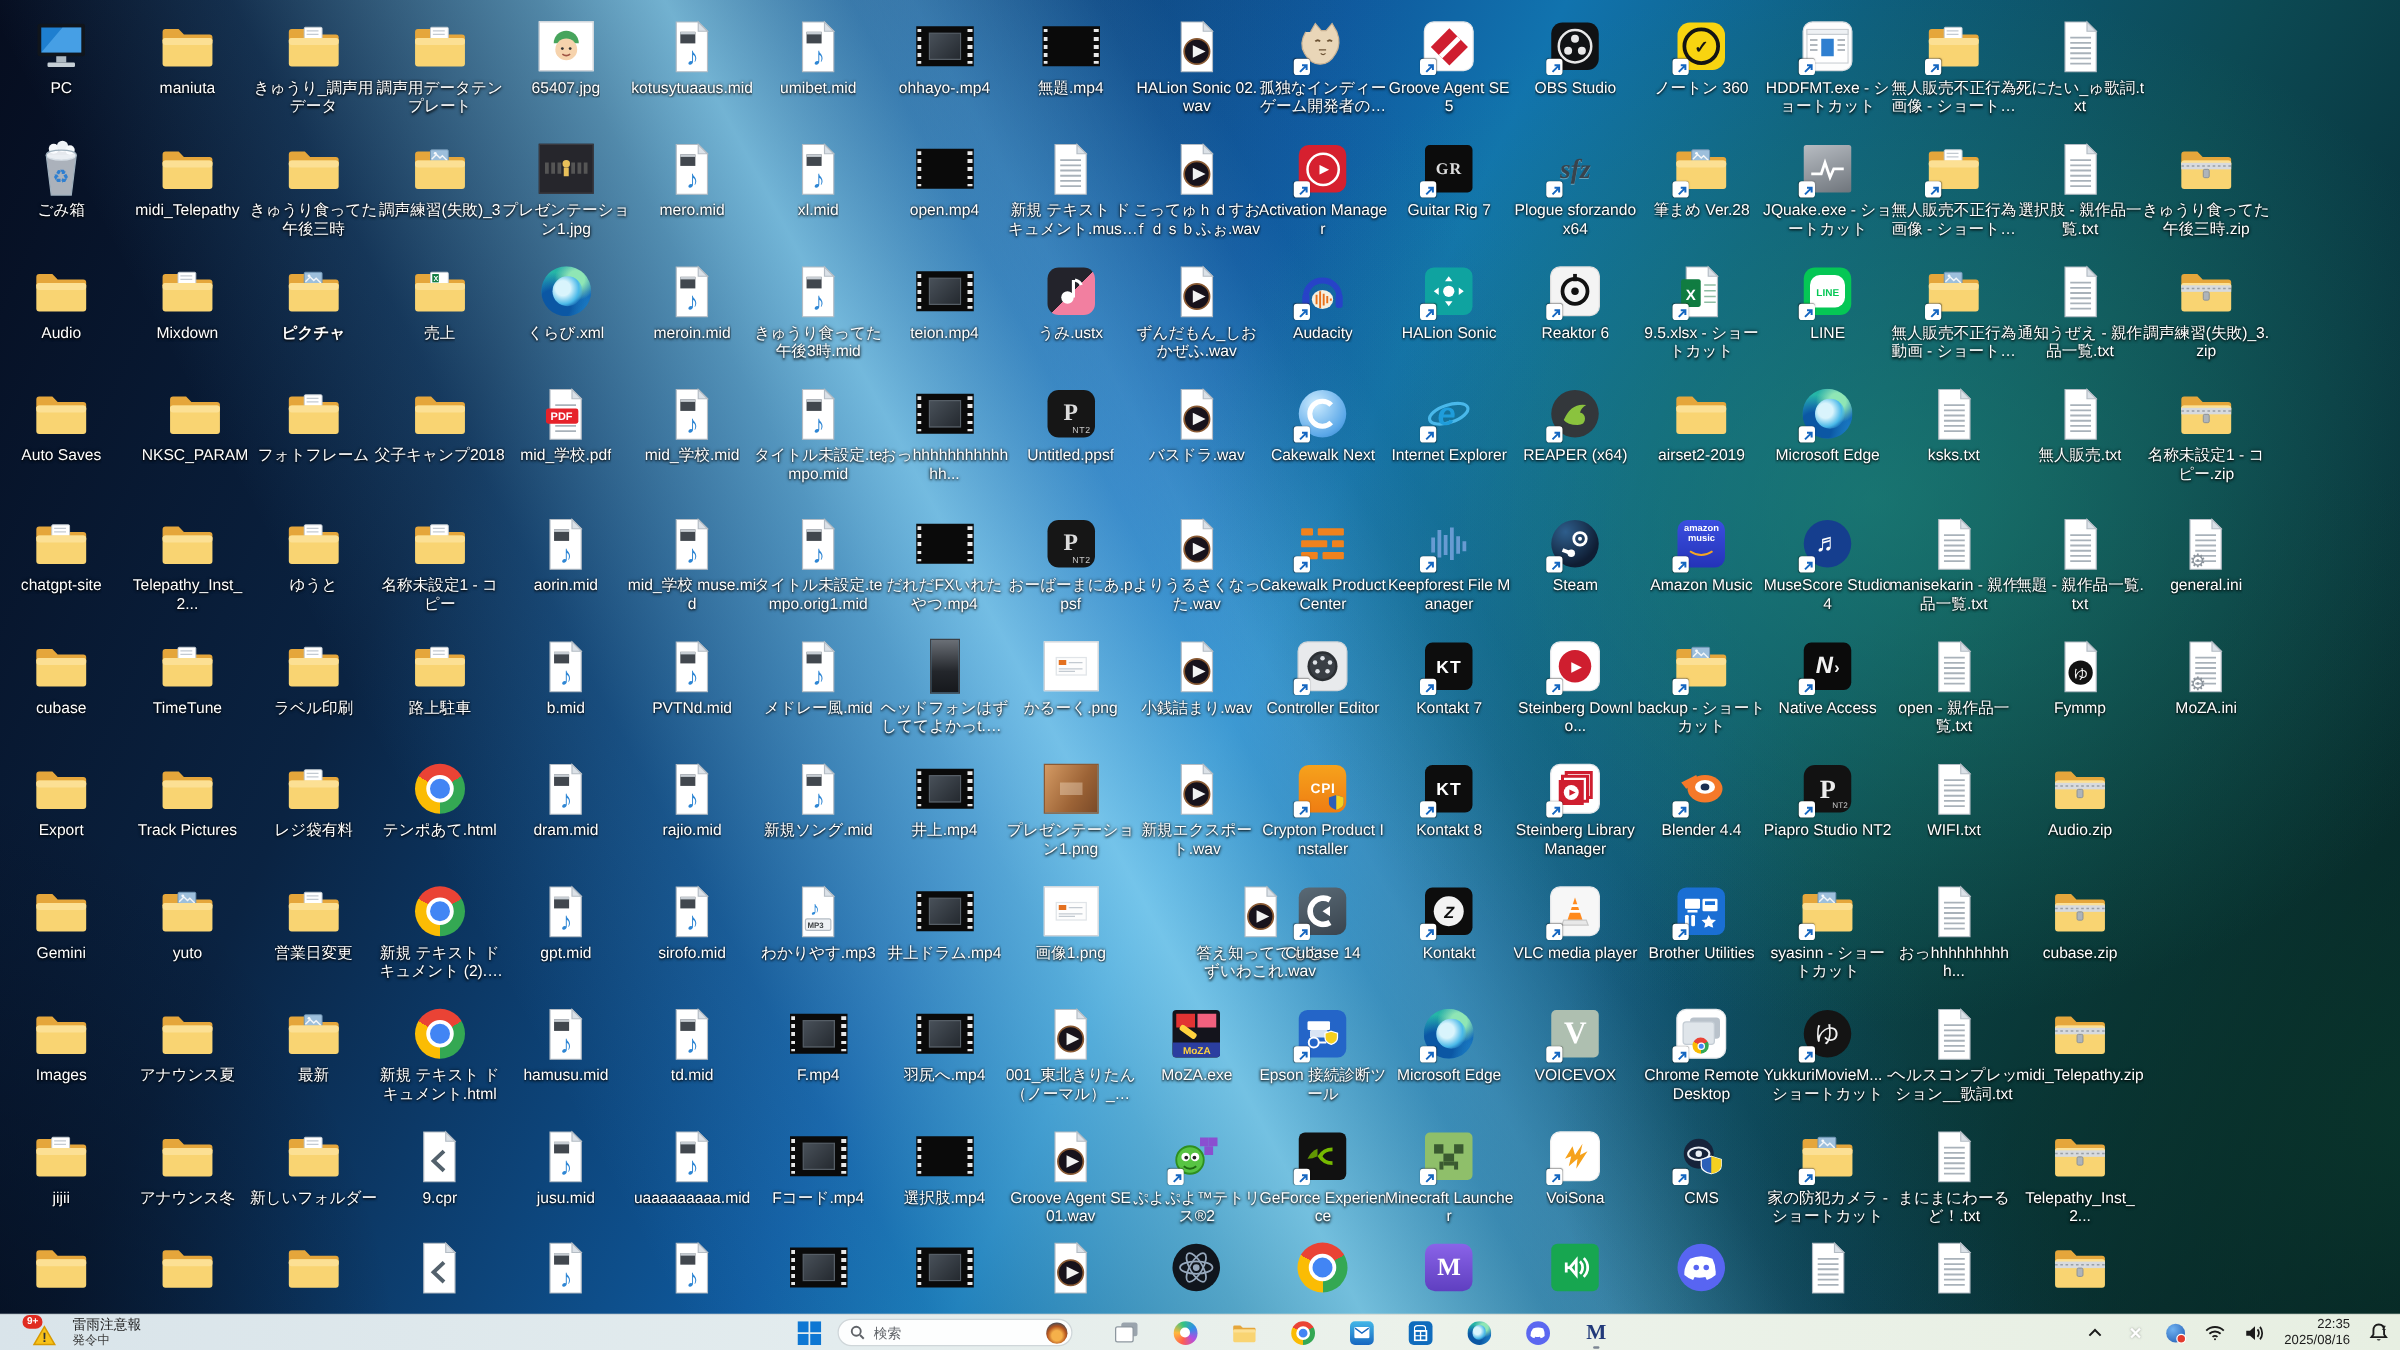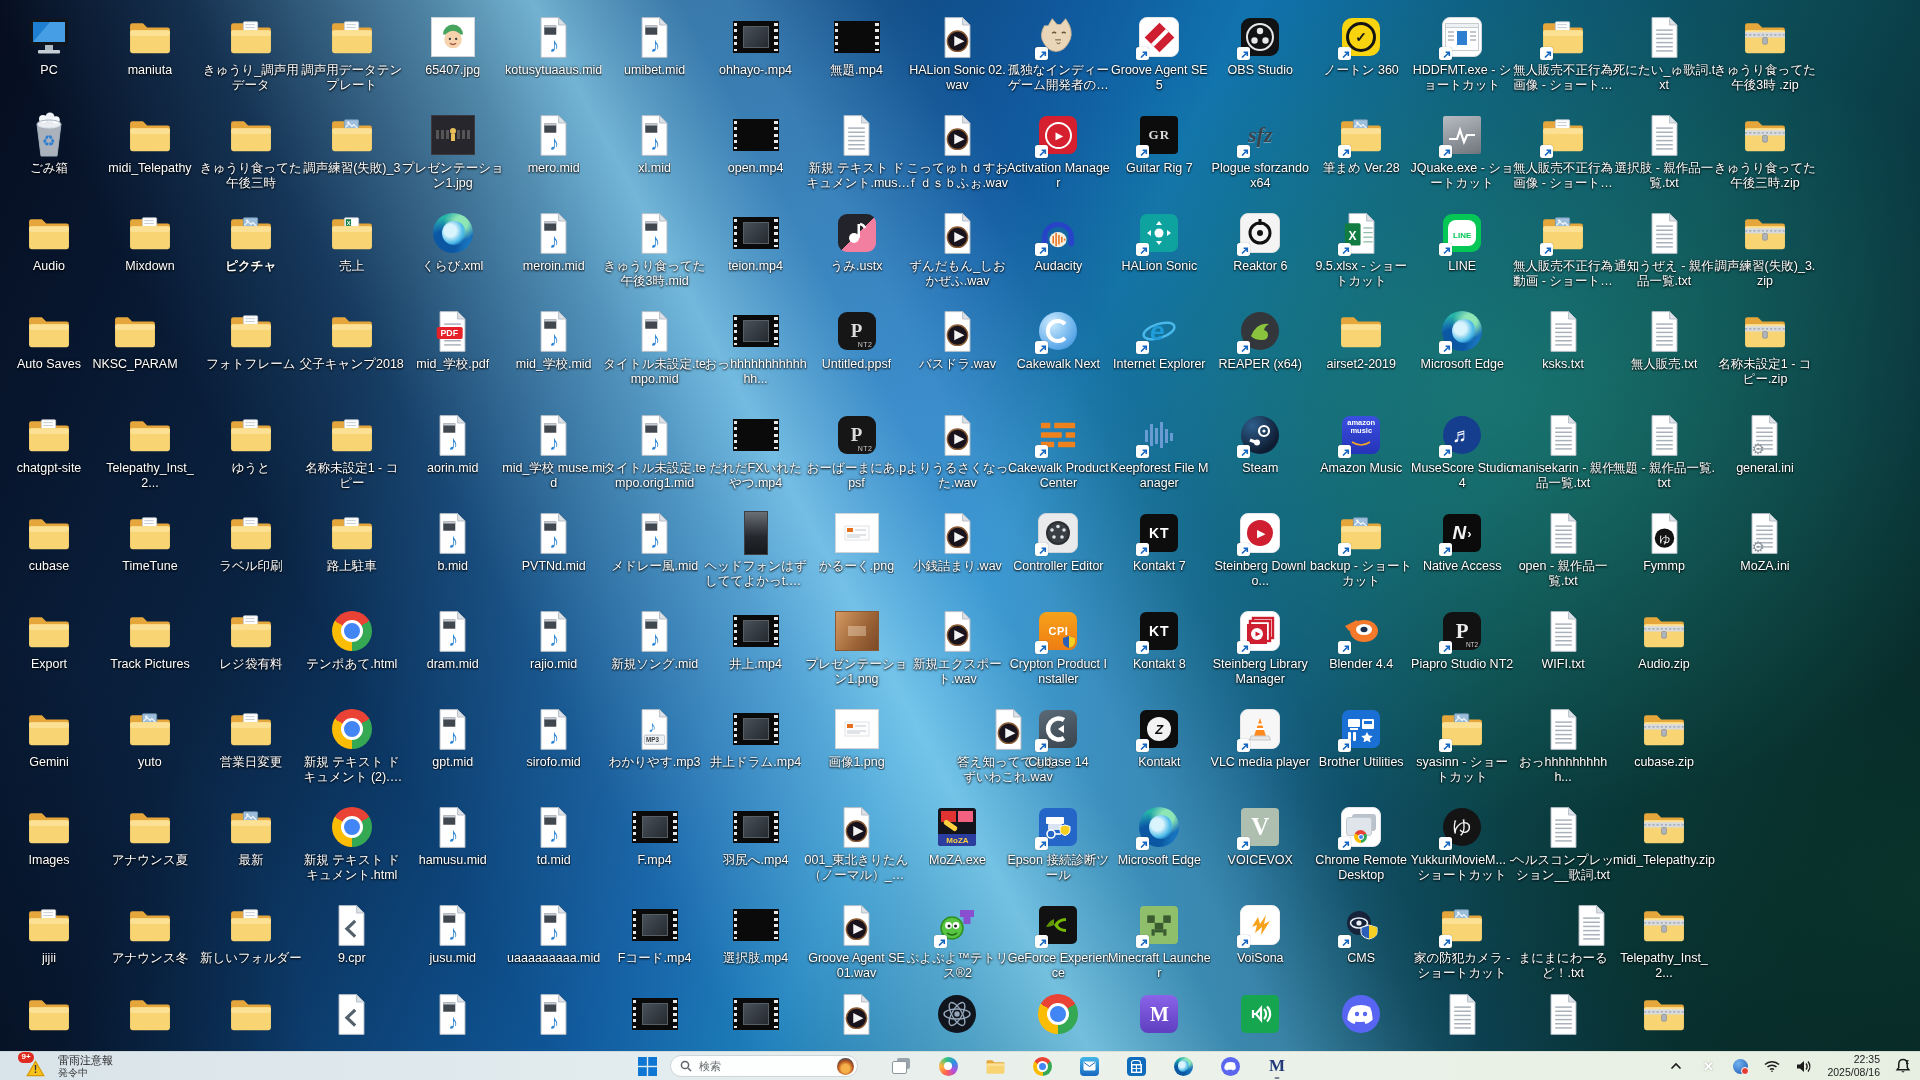--- a/index.html
+++ b/index.html
@@ -294,33 +294,20 @@
           <line x1="11" y1="16" x2="29" y2="16" stroke="#a9b2ba" stroke-width="1.6"></line>
           <line x1="11" y1="20.5" x2="29" y2="20.5" stroke="#a9b2ba" stroke-width="1.6"></line>
           <line x1="11" y1="25" x2="29" y2="25" stroke="#a9b2ba" stroke-width="1.6"></line>
           <line x1="11" y1="29.5" x2="29" y2="29.5" stroke="#a9b2ba" stroke-width="1.6"></line>
           <line x1="11" y1="34" x2="29" y2="34" stroke="#a9b2ba" stroke-width="1.6"></line>
           <line x1="11" y1="38.5" x2="29" y2="38.5" stroke="#a9b2ba" stroke-width="1.6"></line>
         </svg>
       </div>
       <div class="lbl">死にたい_ゅ歌詞.txt</div>
     </div>
-    <div class="cell" style="left: 1712.98px; top: 13px;">
-      <div class="icobox">
-        <svg width="46" height="38" viewBox="0 0 48 40">
-          <path d="M3 8 a2.5 2.5 0 0 1 2.5 -2.5 h11 l4.5 4.5 h21.5 a2.5 2.5 0 0 1 2.5 2.5 v3 H3 z" fill="#e5a63b"></path>
-          <rect x="3" y="13" width="42" height="24" rx="2.5" fill="#f9d472"></rect>
-          <rect x="3" y="13" width="42" height="6" rx="2.5" fill="#fce094"></rect>
-          <rect x="3" y="15" width="42" height="5.5" fill="#d7dade"></rect>
-          <line x1="3" y1="17.7" x2="45" y2="17.7" stroke="#9aa0a6" stroke-width="1.4" stroke-dasharray="2.2 2.2"></line>
-          <rect x="21.5" y="20.5" width="5" height="7" rx="1.2" fill="#aeb4ba" stroke="#8a9096" stroke-width="0.8"></rect>
-        </svg>
-      </div>
-      <div class="lbl">きゅうり食ってた午後3時 .zip</div>
-    </div>
     <div class="cell" style="left: -3px; top: 111px;">
       <div class="icobox">
         <svg width="40" height="46" viewBox="0 0 40 46">
           <circle cx="14" cy="7" r="4" fill="#f4f7fa"></circle>
           <circle cx="21" cy="5" r="4.5" fill="#eef2f6"></circle>
           <circle cx="27" cy="8" r="3.8" fill="#f6f9fb"></circle>
           <ellipse cx="20" cy="12" rx="12" ry="4" fill="rgba(250,252,255,.92)" stroke="#9fb0bd"></ellipse>
           <path d="M8 12 L12 44 H28 L32 12" fill="rgba(235,240,245,.72)" stroke="#9fb0bd"></path>
           <text x="13" y="34" font-size="15" fill="#2f7fd0">♻</text>
         </svg>
@@ -807,21 +794,21 @@
     <div class="cell" style="left: -3px; top: 307px;">
       <div class="icobox">
         <svg width="46" height="38" viewBox="0 0 48 40">
           <path d="M3 8 a2.5 2.5 0 0 1 2.5 -2.5 h11 l4.5 4.5 h21.5 a2.5 2.5 0 0 1 2.5 2.5 v3 H3 z" fill="#e5a63b"></path>
           <rect x="3" y="13" width="42" height="24" rx="2.5" fill="#f9d472"></rect>
           <rect x="3" y="13" width="42" height="6" rx="2.5" fill="#fce094"></rect>
         </svg>
       </div>
       <div class="lbl">Auto Saves</div>
     </div>
-    <div class="cell" style="left: 83px; top: 307px;">
+    <div class="cell" style="left: 104px; top: 307px;">
       <div class="icobox">
         <svg width="46" height="38" viewBox="0 0 48 40">
           <path d="M3 8 a2.5 2.5 0 0 1 2.5 -2.5 h11 l4.5 4.5 h21.5 a2.5 2.5 0 0 1 2.5 2.5 v3 H3 z" fill="#e5a63b"></path>
           <rect x="3" y="13" width="42" height="24" rx="2.5" fill="#f9d472"></rect>
           <rect x="3" y="13" width="42" height="6" rx="2.5" fill="#fce094"></rect>
         </svg>
       </div>
       <div class="lbl">NKSC_PARAM</div>
     </div>
     <div class="cell" style="left: 198.88px; top: 307px;">
@@ -2364,21 +2351,21 @@
           <rect x="3" y="13" width="42" height="6" rx="2.5" fill="#fce094"></rect>
         </svg>
         <span class="sc">
           <svg width="10" height="10" viewBox="0 0 10 10">
             <path d="M3 8.5 L8 3.5 M4.6 3.2 H8.3 V6.9" stroke="#1566c0" stroke-width="1.6" fill="none"></path>
           </svg>
         </span>
       </div>
       <div class="lbl">家の防犯カメラ - ショートカット</div>
     </div>
-    <div class="cell" style="left: 1511.1px; top: 901px; align-items: flex-end;">
+    <div class="cell" style="left: 1511.1px; top: 901px;">
       <div class="icobox">
         <svg width="37" height="45" viewBox="0 0 40 48">
           <path d="M6.5 2.5 h19 l8 8 v35 h-27 z" fill="#fff" stroke="#b4bcc4"></path>
           <path d="M25.5 2.5 l8 8 h-8 z" fill="#dbe1e7" stroke="#b4bcc4"></path>
           <line x1="11" y1="16" x2="29" y2="16" stroke="#a9b2ba" stroke-width="1.6"></line>
           <line x1="11" y1="20.5" x2="29" y2="20.5" stroke="#a9b2ba" stroke-width="1.6"></line>
           <line x1="11" y1="25" x2="29" y2="25" stroke="#a9b2ba" stroke-width="1.6"></line>
           <line x1="11" y1="29.5" x2="29" y2="29.5" stroke="#a9b2ba" stroke-width="1.6"></line>
           <line x1="11" y1="34" x2="29" y2="34" stroke="#a9b2ba" stroke-width="1.6"></line>
           <line x1="11" y1="38.5" x2="29" y2="38.5" stroke="#a9b2ba" stroke-width="1.6"></line>

